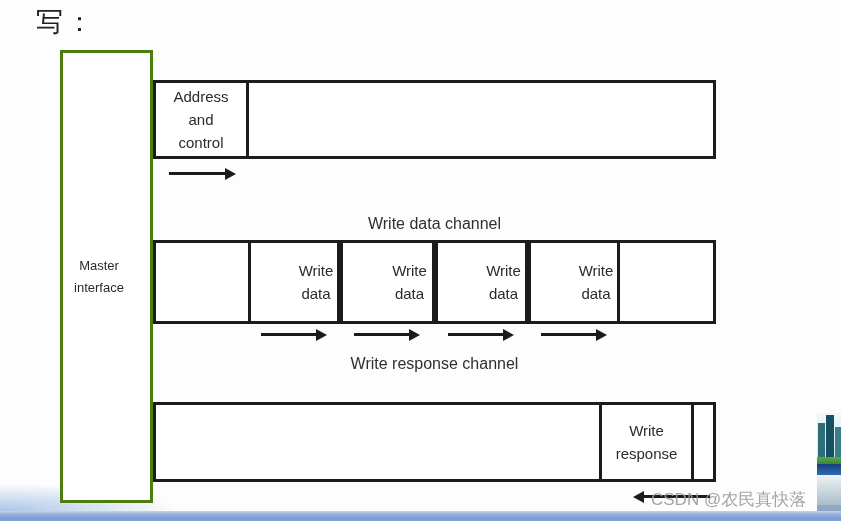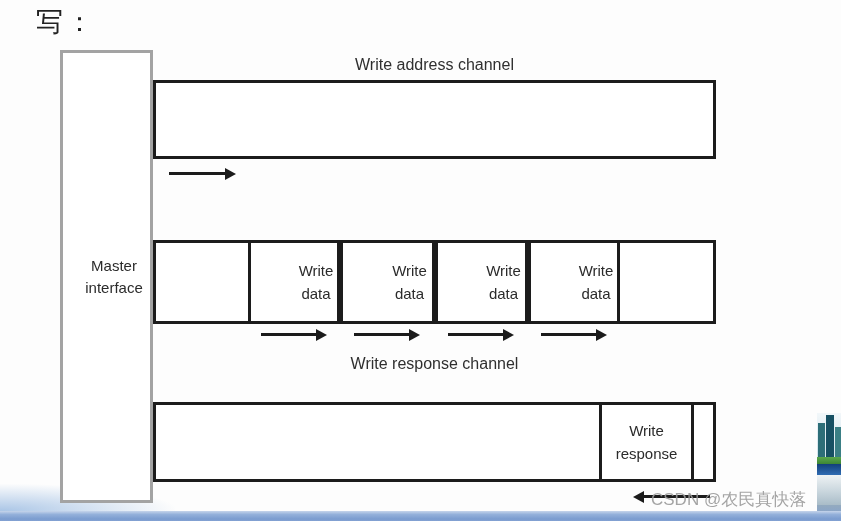--- a/index.html
+++ b/index.html
@@ -9,23 +9,23 @@
     background:#fdfdfd; overflow:hidden;
     font-family:"Liberation Sans", sans-serif; color:#2b2b2b;
   }
   .cjk-title {
     position:absolute; left:36px; top:4px;
     font-family:"DejaVu Serif", serif;
     font-size:27px; color:#222; letter-spacing:3px;
   }
   .iface-box {
     position:absolute; width:93px; background:#fff;
-    border:3px solid #a3a3a3;
-    display:flex; align-items:center; justify-content:flex-end;
-    text-align:center; font-size:15px; line-height:22px;
+    border:3px solid #4d7c0f;
+    display:flex; align-items:center; justify-content:flex-start;
+    text-align:center; font-size:13px; line-height:22px;
   }
   .iface-box .lbl { width:72px; }
   .master { left:60px; top:50px; height:453px; z-index:3; }
   .slave  { left:716px; top:52px; height:451px; width:94px; z-index:3; }
   .band {
     position:absolute; left:153px; width:563px;
     background:#fff; border:3px solid #1c1c1c; z-index:1;
   }
   .band-addr { top:80px;  height:79px; }
   .band-data { top:240px; height:84px; }
@@ -101,24 +101,27 @@
 
 <div class="page">
 
   <div class="cjk-title">写：</div>
 
   <div class="iface-box master">
     <div class="lbl">Master interface</div>
   </div>
 
 
-  <div class="chan-title t-addr">Write address channel</div>
   <div class="band band-addr"></div>
+  <div class="cell addr-box">
+    <div class="lbl">Address and control</div>
+  </div>
   <div class="arrow right a-addr"></div>
 
+  <div class="chan-title t-data">Write data channel</div>
   <div class="band band-data"></div>
   <div class="cell wd wd1">
     <div class="lbl">Write data</div>
   </div>
   <div class="cell wd wd2">
     <div class="lbl">Write data</div>
   </div>
   <div class="cell wd wd3">
     <div class="lbl">Write data</div>
   </div>

